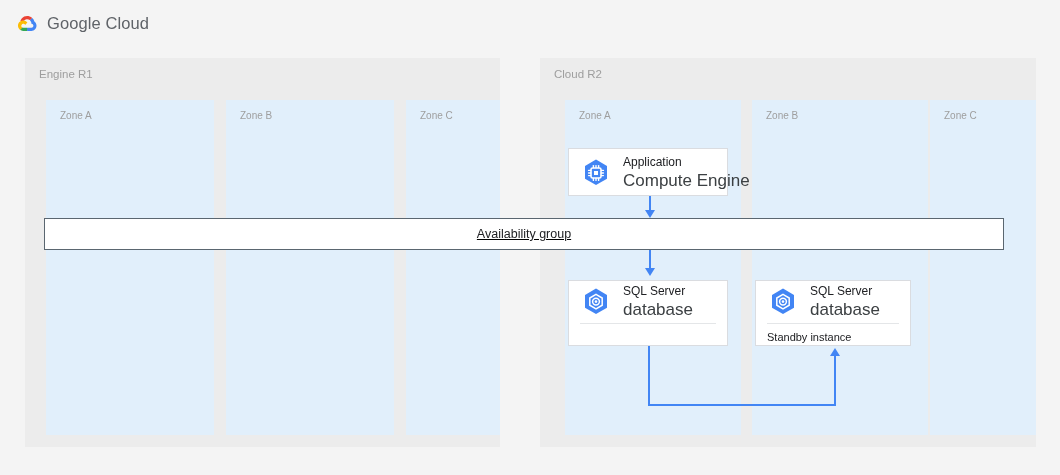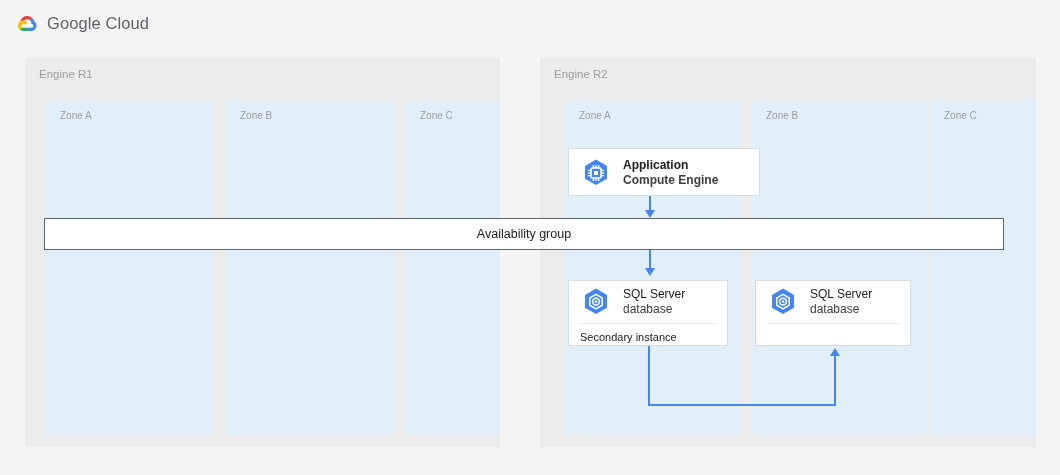--- a/index.html
+++ b/index.html
@@ -51,21 +51,21 @@
     box-sizing:border-box;
   }
   .card-main{
     display:flex;align-items:center;
     padding:9px 10px 9px 11px;
     box-sizing:border-box;
   }
   .card-icon{flex:0 0 auto;width:32px;height:32px;margin-right:11px;}
   .card-text{display:flex;flex-direction:column;justify-content:center;line-height:1.25;}
   .card-title{font-size:12px;color:#202124;white-space:nowrap;}
-  .card-sub{font-size:12px;color:#3c4043;white-space:nowrap;}
+  .card-sub{font-size:17px;color:#3c4043;white-space:nowrap;}
   .card-divider{
     height:1px;background:#e4e6e8;margin:0 11px;
   }
   .card-footer{
     font-size:11px;color:#202124;
     padding:7px 11px 8px 11px;white-space:nowrap;
   }
 
   
   #ag-bar{
@@ -127,21 +127,21 @@
 
   <div class="zone" style="left:226px;top:100px;width:168px;height:335px;">
     <span class="zone-label">Zone B</span>
   </div>
 
   <div class="zone" style="left:406px;top:100px;width:94px;height:335px;">
     <span class="zone-label">Zone C</span>
   </div>
 
   <div class="region" style="left:540px;top:58px;width:496px;height:389px;">
-    <span class="region-label">Engine R2</span>
+    <span class="region-label">Cloud R2</span>
   </div>
 
   <div class="zone" style="left:565px;top:100px;width:176px;height:335px;">
     <span class="zone-label">Zone A</span>
   </div>
 
   <div class="zone" style="left:752px;top:100px;width:176px;height:335px;">
     <span class="zone-label">Zone B</span>
   </div>
 
@@ -153,21 +153,21 @@
   <div class="arrow-down" style="left:645px;top:210px;"></div>
 
   <div class="conn conn-v" style="left:649px;top:249px;height:22px;"></div>
   <div class="arrow-down" style="left:645px;top:268px;"></div>
 
   <div class="conn conn-v" style="left:648px;top:346px;height:59px;"></div>
   <div class="conn conn-h" style="left:648px;top:404px;width:188px;"></div>
   <div class="conn conn-v" style="left:834px;top:356px;height:49px;"></div>
   <div class="arrow-up" style="left:830px;top:348px;"></div>
 
-  <div class="card" style="left:568px;top:148px;width:192px;height:48px;font-weight:bold;">
+  <div class="card" style="left:568px;top:148px;width:160px;height:48px;">
     <div class="card-main" style="height:48px;">
       <span class="card-icon">
         <svg width="32" height="32" viewBox="0 0 32 32" aria-hidden="true">
           <path d="M16 2.6l11 6.35v12.7L16 28 5 21.65V8.95z" fill="#4285f4"></path>
           <rect x="11" y="11" width="10" height="10" rx="1.6" fill="none" stroke="#ffffff" stroke-width="1.6"></rect>
           <rect x="14" y="14" width="4" height="4" fill="#ffffff"></rect>
           <g stroke="#ffffff" stroke-width="1.4" stroke-linecap="round">
             <line x1="13.4" y1="8.6" x2="13.4" y2="10.6"></line>
             <line x1="16" y1="8.6" x2="16" y2="10.6"></line>
             <line x1="18.6" y1="8.6" x2="18.6" y2="10.6"></line>
@@ -199,38 +199,38 @@
           <circle cx="16" cy="15.6" r="3.4" fill="none" stroke="#ffffff" stroke-width="1.5"></circle>
           <circle cx="16" cy="15.6" r="1.3" fill="#ffffff"></circle>
         </svg>
       </span>
       <span class="card-text">
         <span class="card-title">SQL Server</span>
         <span class="card-sub">database</span>
       </span>
     </div>
     <div class="card-divider"></div>
-    <div class="card-footer">Secondary instance</div>
   </div>
 
   <div class="card" style="left:755px;top:280px;width:156px;height:66px;">
     <div class="card-main" style="height:42px;">
       <span class="card-icon">
         <svg width="32" height="32" viewBox="0 0 32 32" aria-hidden="true">
           <path d="M16 2.6l11 6.35v12.7L16 28 5 21.65V8.95z" fill="#4285f4"></path>
           <path d="M16 8.4l6.2 3.6v7.2L16 22.8l-6.2-3.6V12z" fill="none" stroke="#ffffff" stroke-width="1.5"></path>
           <circle cx="16" cy="15.6" r="3.4" fill="none" stroke="#ffffff" stroke-width="1.5"></circle>
           <circle cx="16" cy="15.6" r="1.3" fill="#ffffff"></circle>
         </svg>
       </span>
       <span class="card-text">
         <span class="card-title">SQL Server</span>
         <span class="card-sub">database</span>
       </span>
     </div>
     <div class="card-divider"></div>
-  </div>
-
-  <div id="ag-bar" style="left:44px;top:218px;width:960px;height:32px;">
+    <div class="card-footer">Standby instance</div>
+  </div>
+
+  <div id="ag-bar" style="left:44px;top:218px;width:960px;height:32px;text-decoration:underline;">
     <span id="ag-label">Availability group</span>
   </div>
 
 </div>
 
 </body></html>

